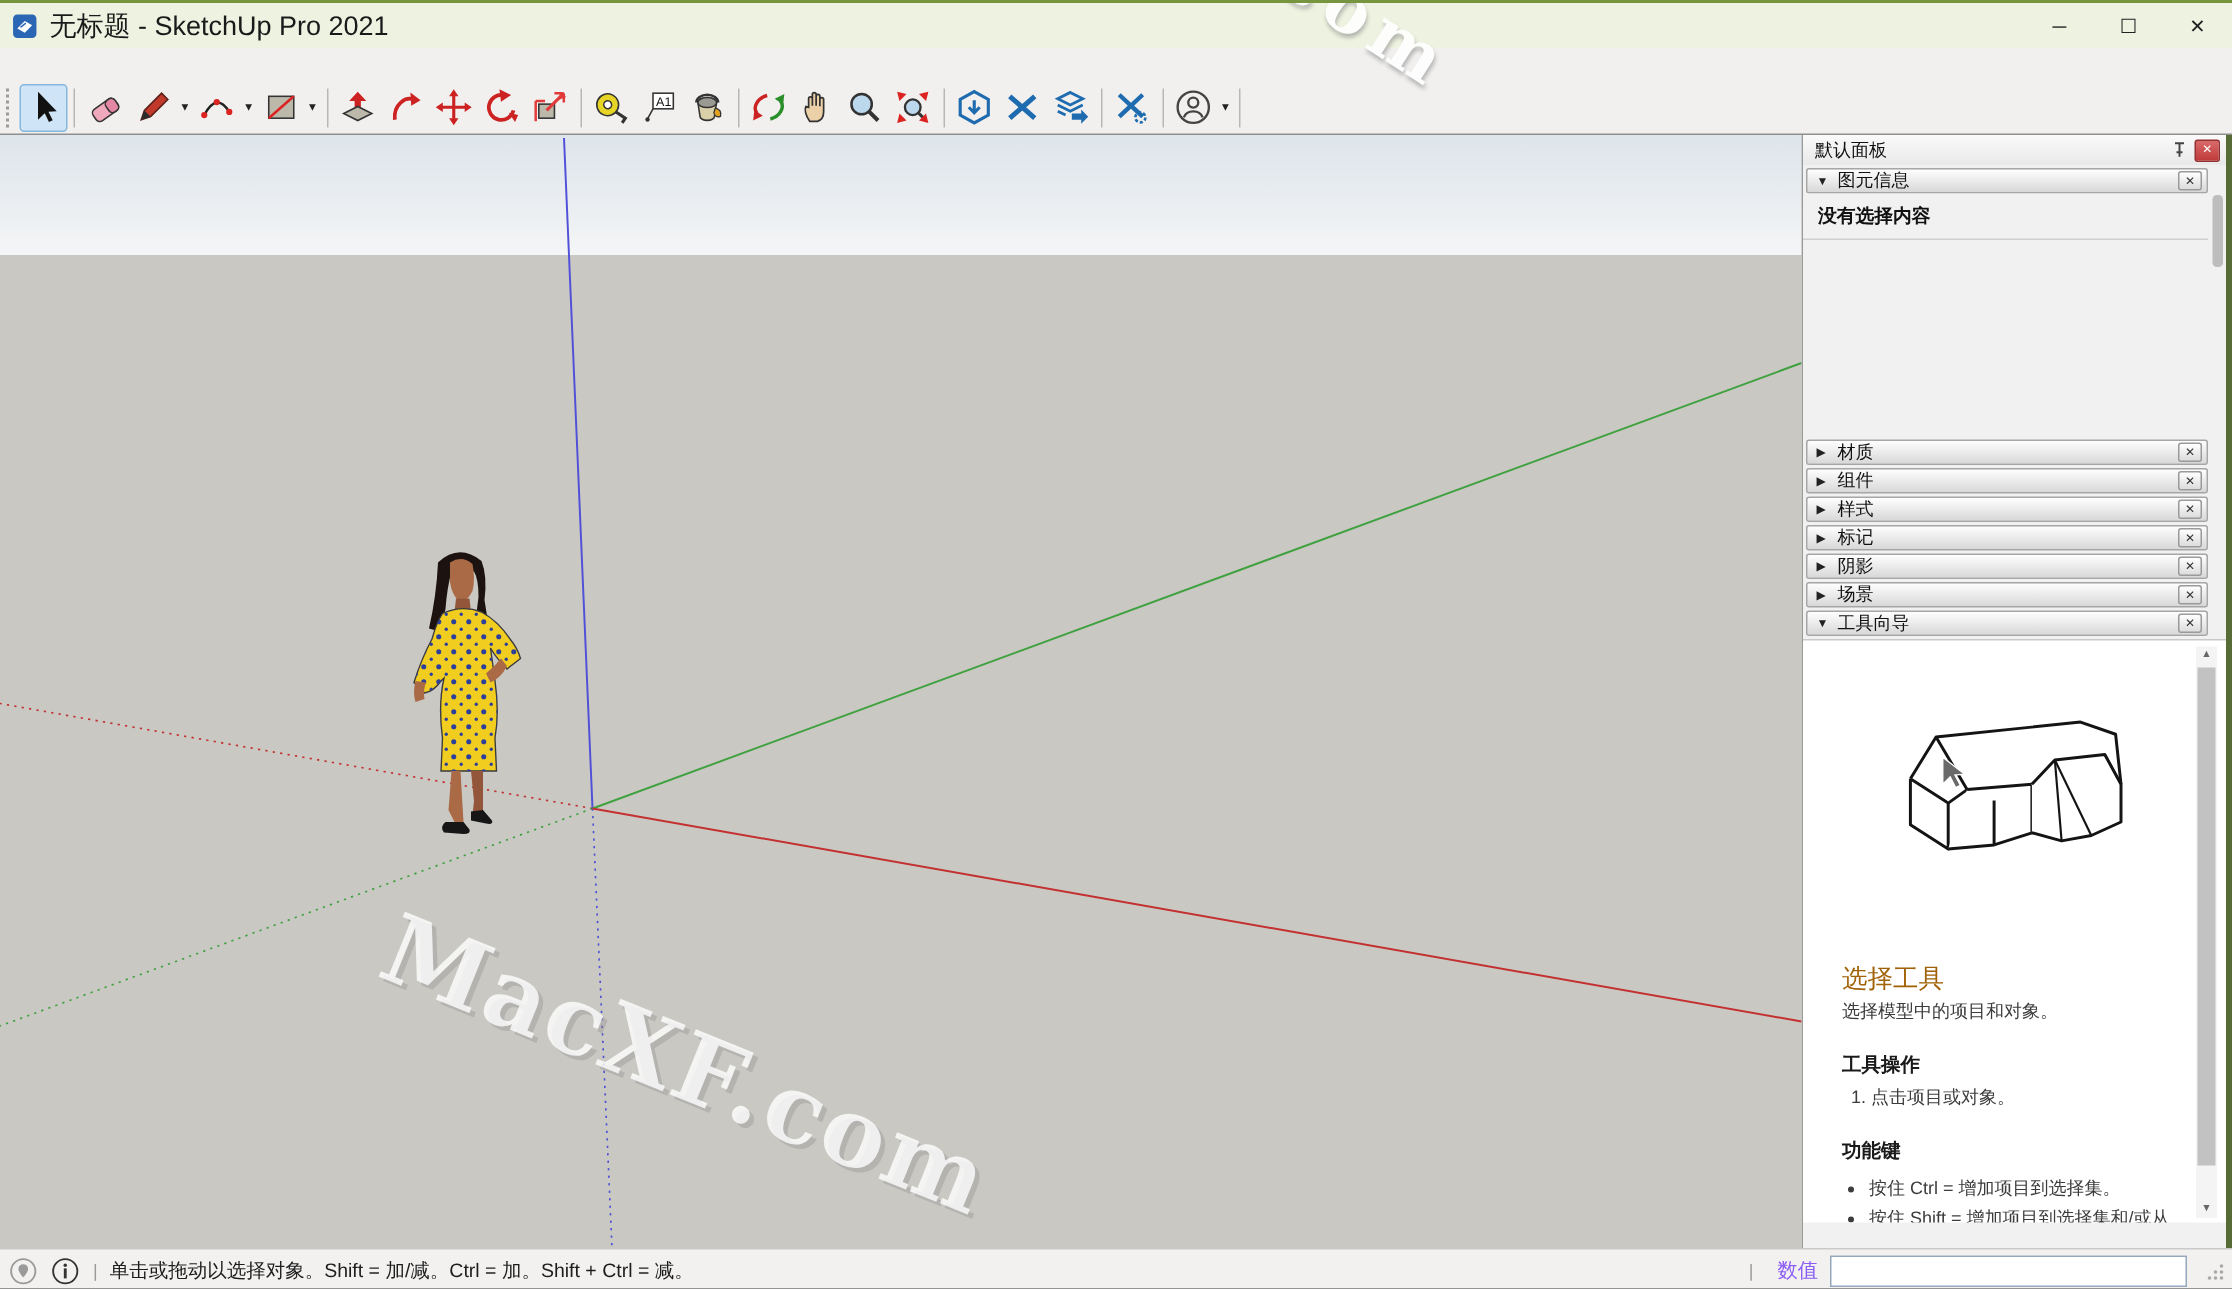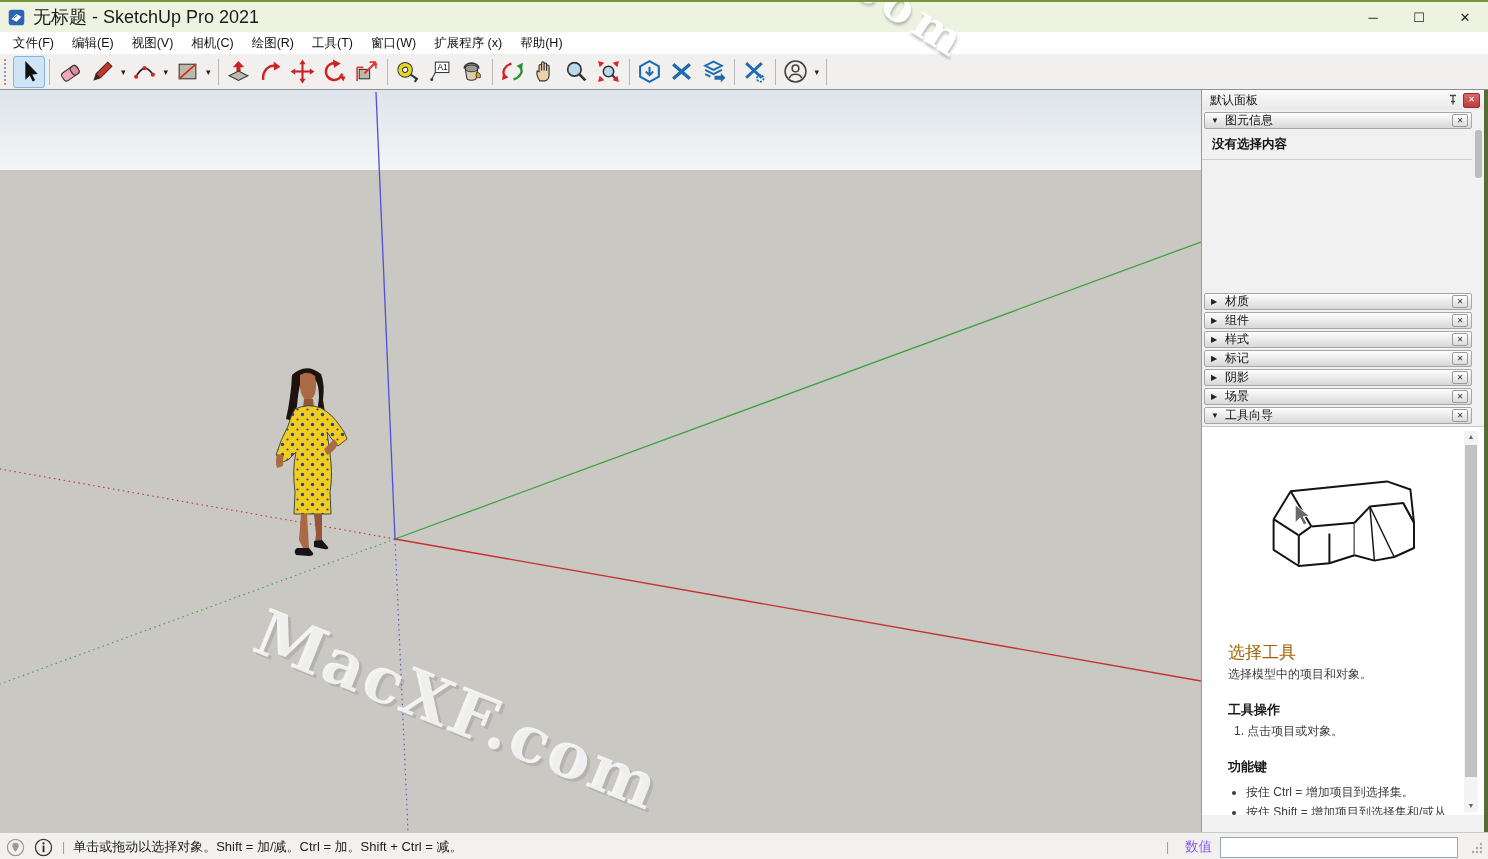--- a/index.html
+++ b/index.html
@@ -88,31 +88,20 @@
     </svg>
     <span class="title-text">无标题 - SketchUp Pro 2021</span>
     <div class="win-controls">
       <button class="win-btn">─</button>
       <button class="win-btn">☐</button>
       <button class="win-btn">✕</button>
     </div>
   </div>
   <div class="header-watermark">com</div>
 
-  <div class="menubar">
-    <span class="menu-item">文件(F)</span>
-    <span class="menu-item">编辑(E)</span>
-    <span class="menu-item">视图(V)</span>
-    <span class="menu-item">相机(C)</span>
-    <span class="menu-item">绘图(R)</span>
-    <span class="menu-item">工具(T)</span>
-    <span class="menu-item">窗口(W)</span>
-    <span class="menu-item">扩展程序 (x)</span>
-    <span class="menu-item">帮助(H)</span>
-  </div>
 
   <div class="toolbar">
     <div class="grip"></div>
 
     <button class="tool active">
       <svg viewBox="0 0 24 24">
           <polygon points="8,2 8,20 12.3,15.8 15,21.5 17.4,20.3 14.7,14.8 20,14.5" fill="#111"></polygon>
         </svg>
     </button>
     <div class="sep"></div>

